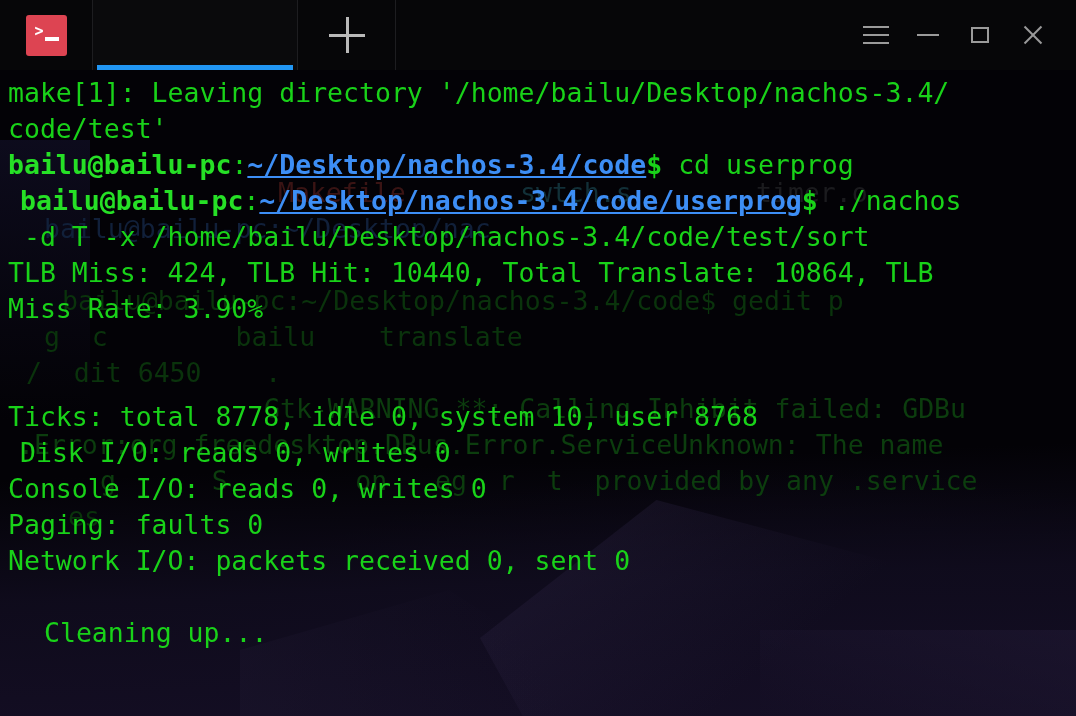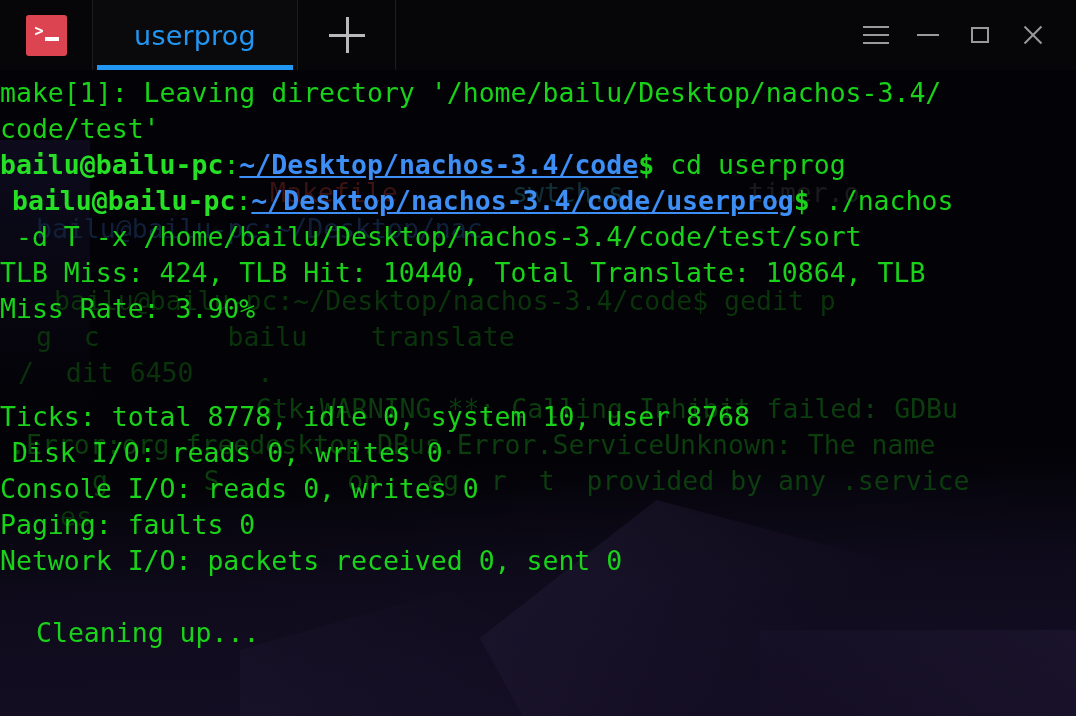--- a/index.html
+++ b/index.html
@@ -204,21 +204,21 @@
     left: 0px; top: 70px; width: 90px; height: 330px;
     background: linear-gradient(180deg, rgba(16,14,36,0.75), rgba(6,5,14,0) 85%);
   }
   .f4 {
     left: 760px; top: 560px; width: 316px; height: 156px;
     background: linear-gradient(200deg, rgba(34,26,54,0.5), rgba(8,6,16,0) 80%);
   }
 
   .screen {
     position: absolute;
-    left: 0;
+    left: 8px;
     top: 0;
     width: 984px;
     height: 646px;
   }
 
   .line {
     position: absolute;
     left: 0;
     width: 1076px;
     height: 36px;
@@ -264,21 +264,20 @@
   <div id="titlebar">
 
     <div class="app-icon-wrap">
       <div class="app-icon">
         <span class="prompt-chevron">&gt;</span>
         <span class="prompt-bar"></span>
       </div>
     </div>
 
     <div class="tab">
-      <span class="tab-label">userprog</span>
       <span class="tab-underline"></span>
     </div>
 
     <div class="new-tab">
       <span class="plus-icon"></span>
     </div>
 
     <div class="titlebar-spacer"></div>
 
     <div class="win-controls">

